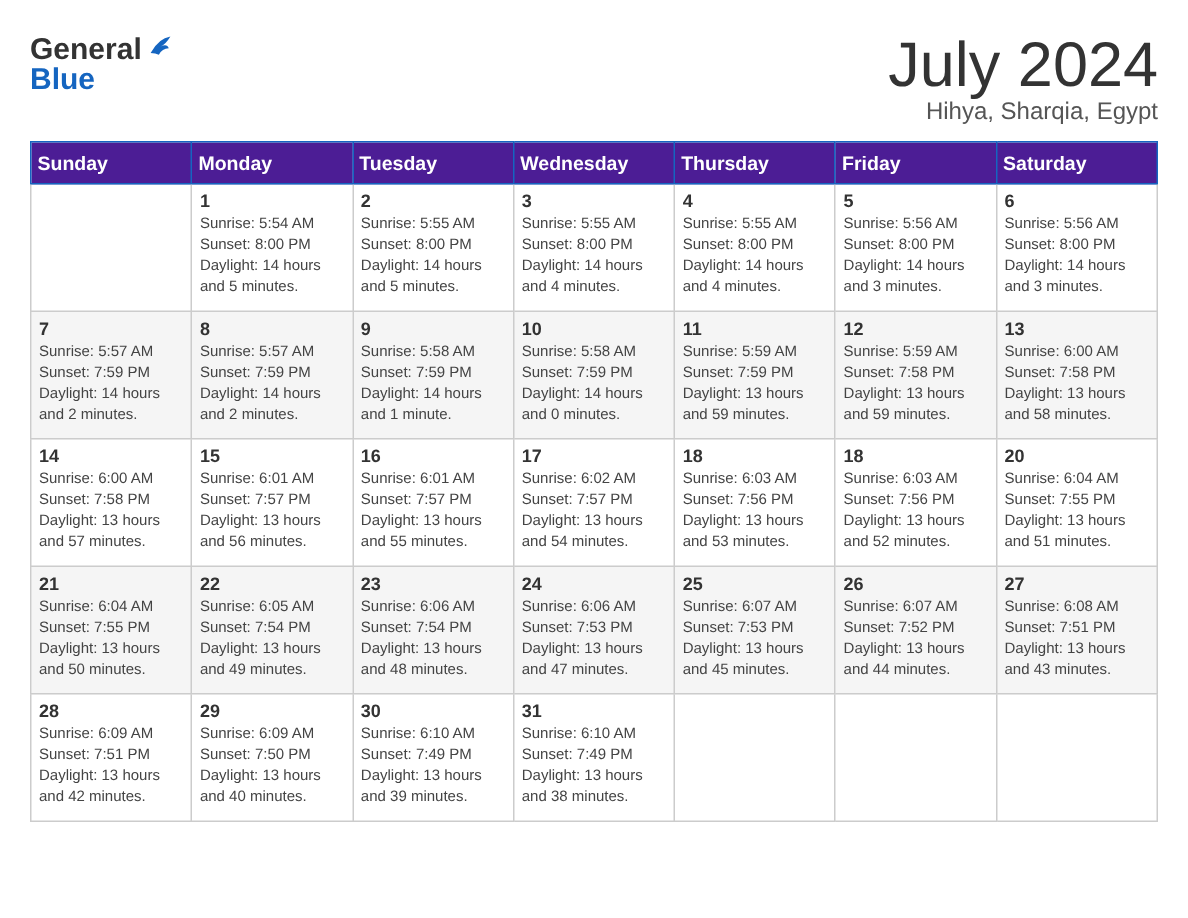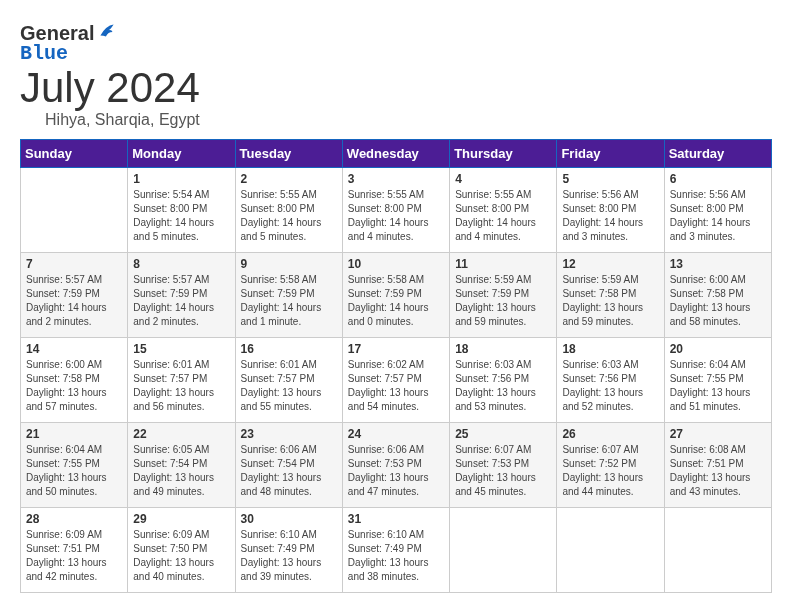--- a/index.html
+++ b/index.html
@@ -8,21 +8,20 @@
       background: #fff;
       width: 792px;
       min-height: 612px;
       padding: 20px;
     }
     .header {
       display: flex;
       justify-content: space-between;
       align-items: flex-start;
       margin-bottom: 10px;
-      flex-direction: column;
     }
     .logo {
       display: flex;
       flex-direction: column;
       align-items: flex-start;
     }
     .logo-general { color: #333; }
     .logo-blue { color: #1565c0; }
     .title-block {
       text-align: right;
@@ -78,21 +77,21 @@
 <body>
 
 <div class="header">
   <div class="logo">
     <div style="display:flex; align-items:center;">
       <span class="logo-general" style="font-size:20px;font-weight:bold;color:#333;">General</span>
       <svg width="22" height="22" viewBox="0 0 40 40" style="margin-left:2px;margin-bottom:4px;">
         <path d="M8 28 Q18 10 32 8 Q26 18 20 20 Q28 16 30 22 Q22 22 18 30 Q14 28 8 28Z" fill="#1565c0"></path>
       </svg>
     </div>
-    <span class="logo-blue" style="font-size:20px;font-weight:bold;color:#1565c0;margin-top:-4px;font-family:Liberation Mono, monospace;">Blue</span>
+    <span class="logo-blue" style="font-size:20px;font-weight:bold;color:#1565c0;margin-top:-4px;">Blue</span>
   </div>
   <div class="title-block">
     <div class="month-title">July 2024</div>
     <div class="subtitle">Hihya, Sharqia, Egypt</div>
   </div>
 </div>
 
 <table>
   <thead>
     <tr id="weekday-header">

